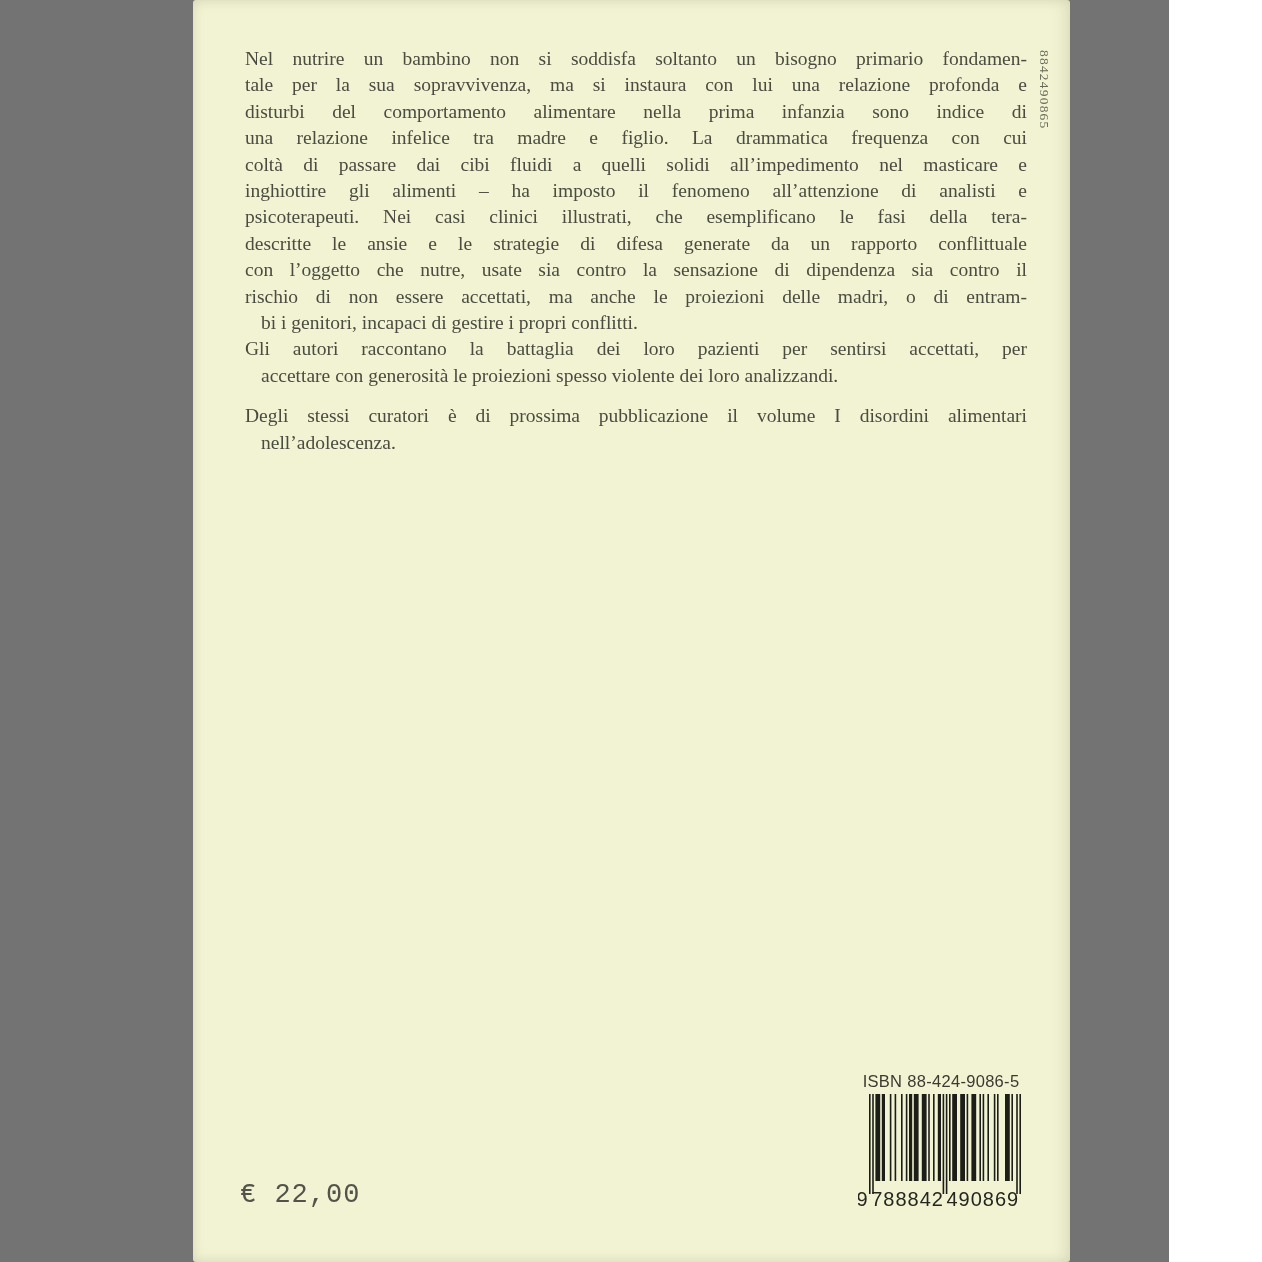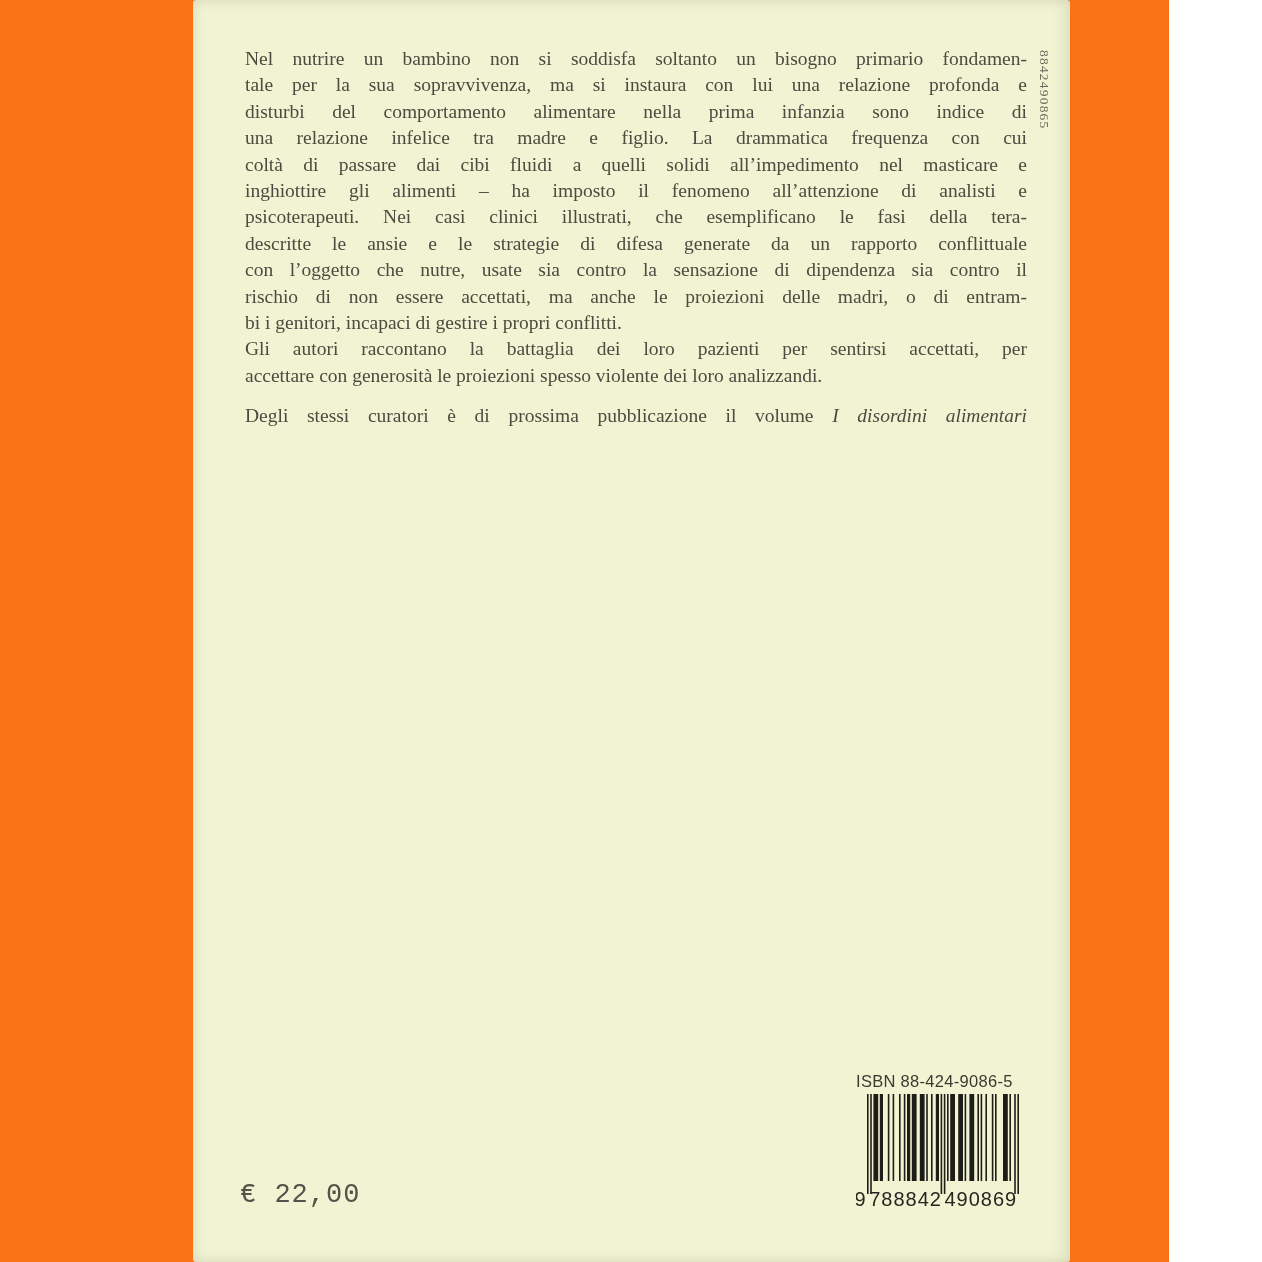--- a/index.html
+++ b/index.html
@@ -9,21 +9,21 @@
     width: 1262px;
     height: 1262px;
     overflow: hidden;
     background: #ffffff;
     font-family: "Liberation Serif", serif;
   }
   .page {
     position: relative;
     width: 1169px;
     height: 1262px;
-    background: #f97316;
+    background: #737373;
   }
   .cover {
     position: absolute;
     left: 193px;
     top: 0;
     width: 877px;
     height: 1262px;
     background: #f1f3d3;
     border-radius: 3px;
     box-shadow: inset -5px 0 14px rgba(130,130,95,0.18), inset 3px 0 8px rgba(130,130,95,0.10);
@@ -42,22 +42,23 @@
   .paragraph.gap-before { margin-top: 14px; }
   .line {
     text-align: justify;
     text-align-last: justify;
     text-justify: inter-word;
     overflow: hidden;
     white-space: normal;
   }
   .line.last {
     text-align-last: left;
+    margin-left: 16px;
   }
-  .seg-italic { font-style: italic; }
+  .seg-italic { }
   
   .spine-code {
     position: absolute;
     top: 50px;
     left: 843px;
     writing-mode: vertical-rl;
     font-family: "Liberation Serif", serif;
     font-size: 13.5px;
     letter-spacing: 1.2px;
     color: #6a6a5c;
@@ -71,21 +72,21 @@
     letter-spacing: 1px;
     color: #53534a;
     font-family: Liberation Mono, monospace;
   }
   
   .isbn-area {
     position: absolute;
     left: 663px;
     top: 1072px;
     width: 170px;
-    text-align: left;
+    text-align: center;
   }
   .isbn-label {
     font-family: "Liberation Sans", sans-serif;
     font-size: 16.5px;
     letter-spacing: 0.3px;
     color: #3a3a31;
     white-space: nowrap;
   }
   .barcode-wrap {
     margin-top: 3px;
@@ -118,20 +119,21 @@
           <div class="line"><span>con l’oggetto che nutre, usate sia contro la sensazione di dipendenza sia contro il</span></div>
           <div class="line"><span>rischio di non essere accettati, ma anche le proiezioni delle madri, o di entram-</span></div>
           <div class="line last"><span>bi i genitori, incapaci di gestire i propri conflitti.</span></div>
         </div>
         <div class="paragraph">
           <div class="line"><span>Gli autori raccontano la battaglia dei loro pazienti per sentirsi accettati, per</span></div>
           <div class="line last"><span>accettare con generosità le proiezioni spesso violente dei loro analizzandi.</span></div>
         </div>
         <div class="paragraph gap-before">
           <div class="line"><span>Degli stessi curatori è di prossima pubblicazione il volume </span><span class="seg-italic">I disordini alimentari</span></div>
+          <div class="line last"><span class="seg-italic">nell’adolescenza</span><span>.</span></div>
         </div>
       </div>
 
     <div class="spine-code">8842490865</div>
 
     <div class="price">€ 22,00</div>
 
     <div class="isbn-area">
       <div class="isbn-label">ISBN 88-424-9086-5</div>
       <div class="barcode-wrap"><svg width="166" height="116" viewBox="0 0 166 116">

